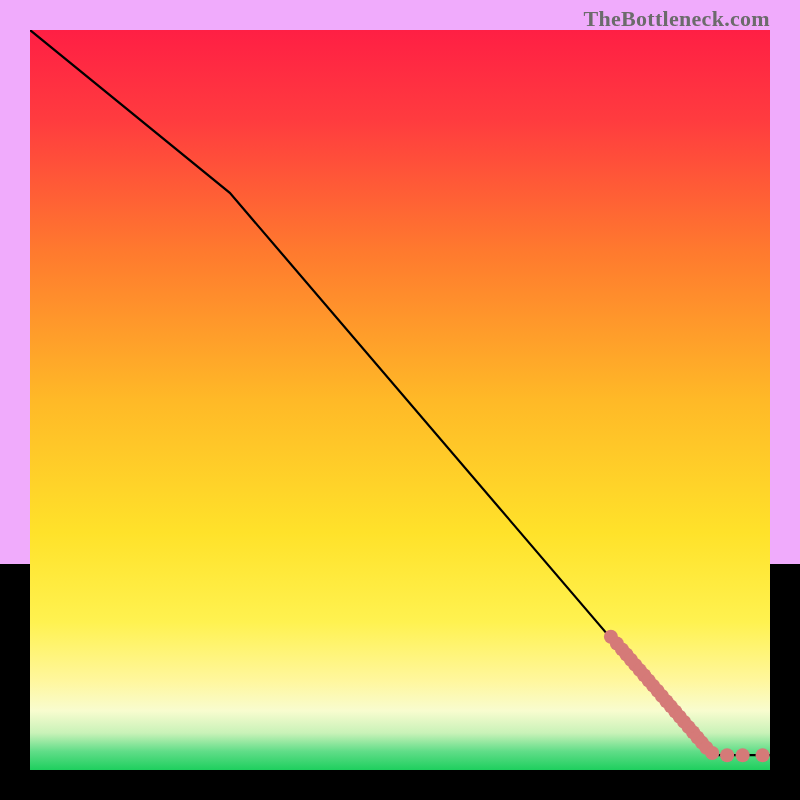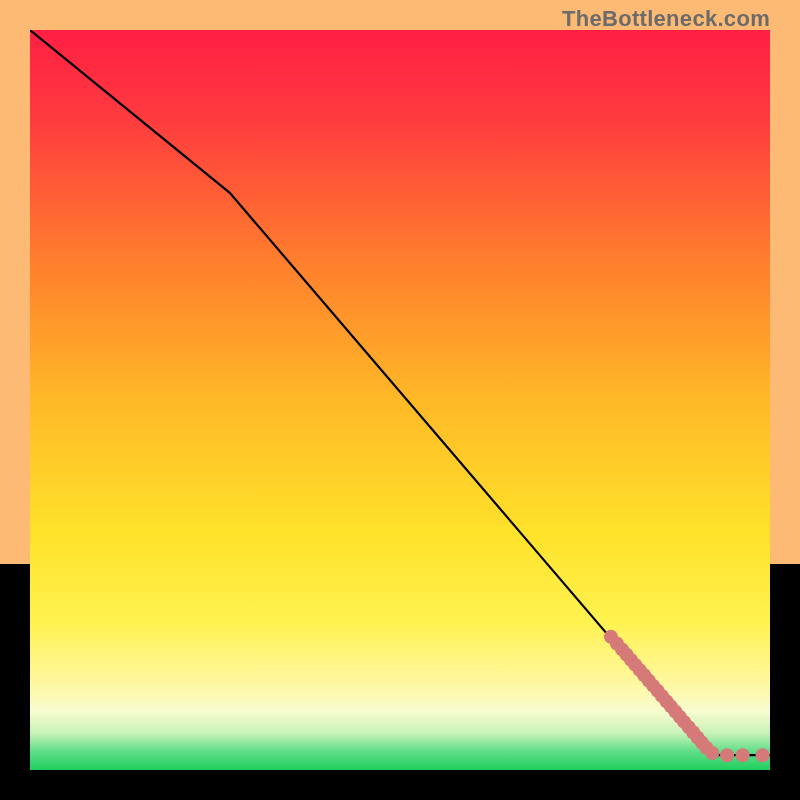--- a/index.html
+++ b/index.html
@@ -8,21 +8,22 @@
     width: 800px;
     height: 800px;
     overflow: hidden;
     background: #000;
     font-family: Arial, Helvetica, sans-serif;
   }
   .stage {
     position: relative;
     width: 800px;
     height: 564px;
-    background: #fdba74;
+    background: #f0abfc;
+    font-family: Liberation Serif, serif;
   }
   .plot {
     position: absolute;
     left: 30px;
     top: 30px;
     width: 740px;
     height: 740px;
     overflow: hidden;
   }
   .watermark {

